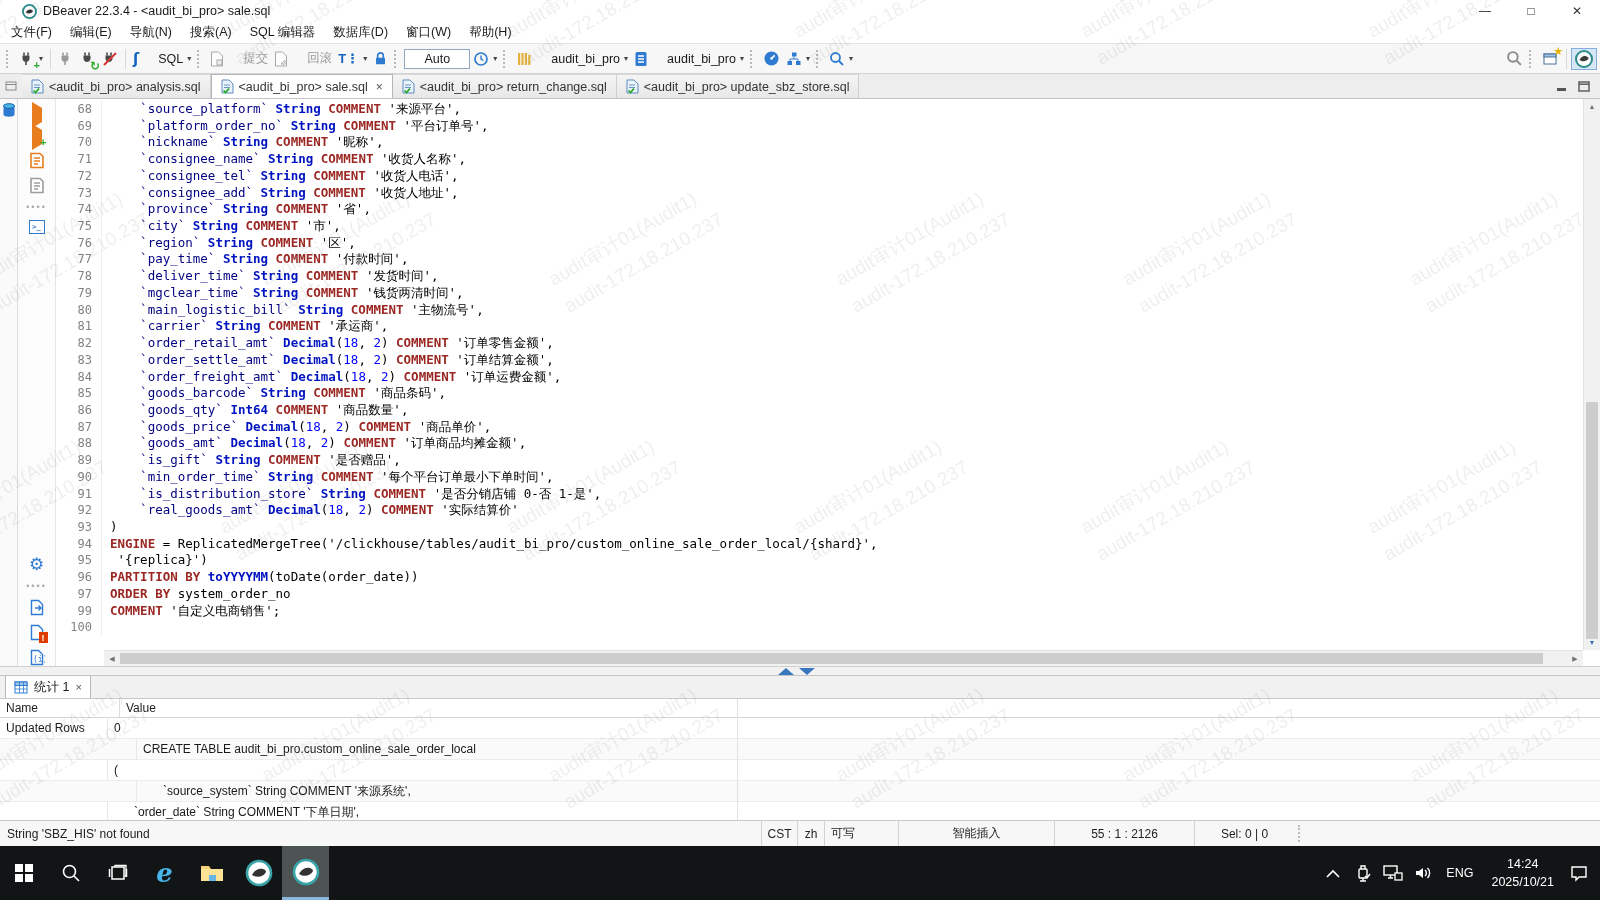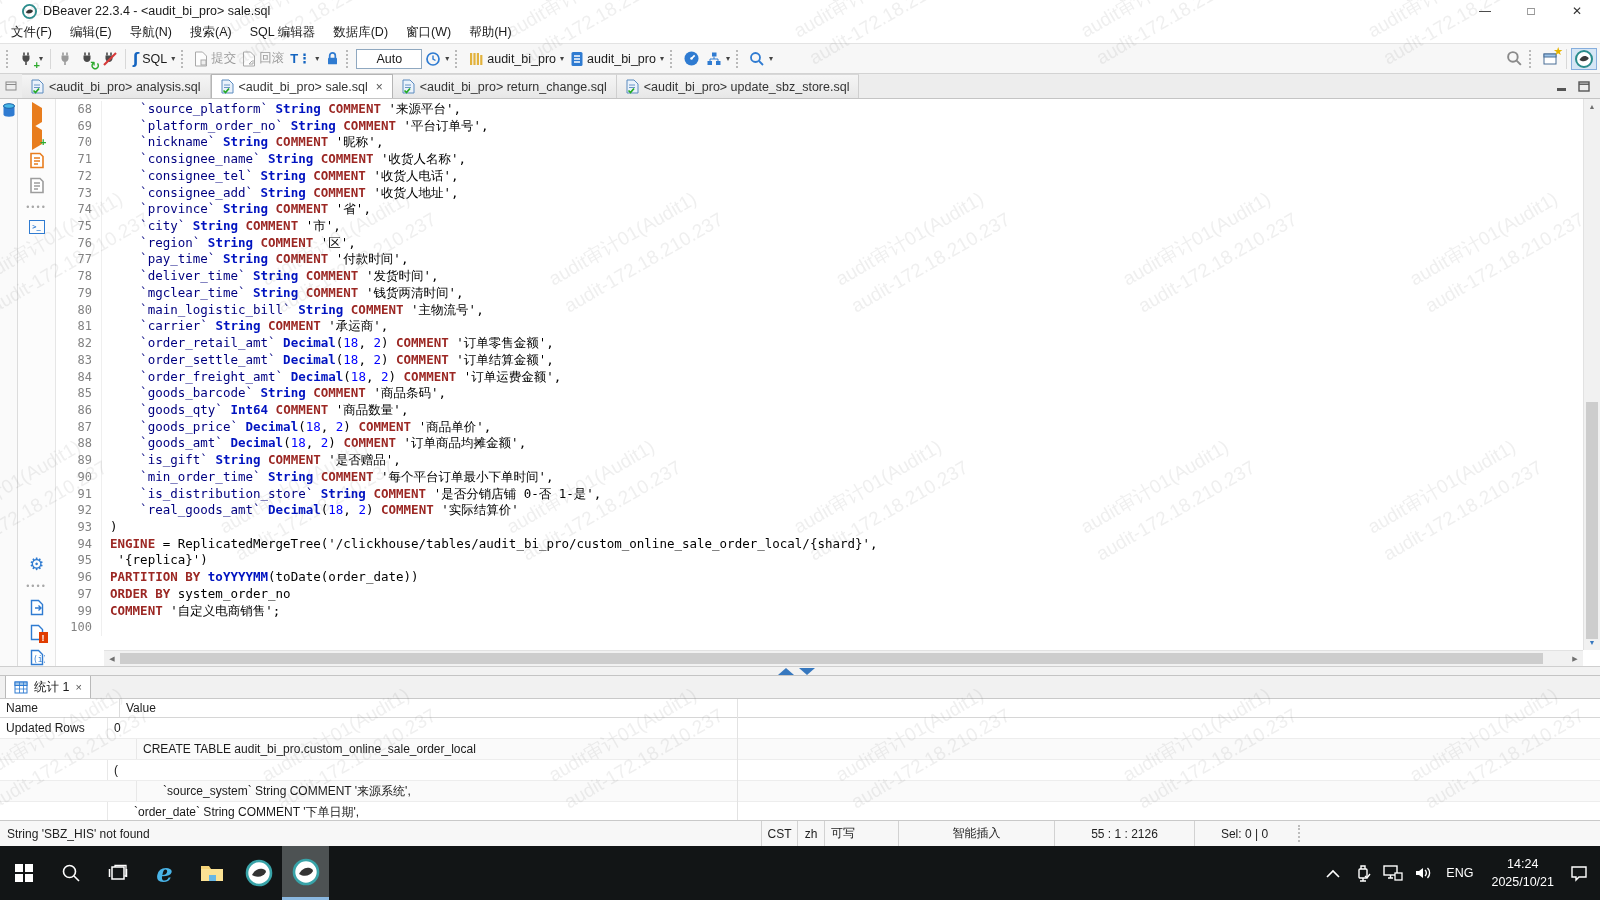--- a/index.html
+++ b/index.html
@@ -15,21 +15,21 @@
 
   
   .menubar { height:21px; background:#fff; display:flex; align-items:center; padding-left:2px; flex:none; }
   .menu-item { padding:2px 9px; font-size:12.5px; }
 
   
   .toolbar { height:31px; background:#f7f7f7; border-top:1px solid #e3e3e3; border-bottom:1px solid #d3d3d3; display:flex; align-items:center; padding:0 3px; flex:none; }
   .grip { width:7px; height:18px; border-left:2px dotted #b9b9b9; margin:0 3px; }
   .tsep { width:1px; height:20px; background:#d8d8d8; margin:0 4px; }
   .tbtn { height:24px; display:flex; align-items:center; padding:0 3px; gap:3px; border-radius:2px; }
-  .tbtn .lbl { font-size:12.5px; }
+  .tbtn .lbl { font-size:12.5px;margin-left:16px; }
   .tbtn.disabled .lbl { color:#9b9b9b; }
   .caret { font-size:8px; color:#444; margin-left:1px; }
   .combo { width:66px; height:20px; border:1px solid #8fa8c0; background:#fff; display:flex; align-items:center; justify-content:center; font-size:12.5px; }
   .sqlglyph { color:#1565c0; font-weight:bold; font-size:15px; font-family:"DejaVu Sans",sans-serif; }
   .txglyph { color:#1565c0; font-weight:bold; font-size:13px; }
   .spacer { flex:1; }
   .persp-active { background:#d6e6f5; border:1px solid #86aedd; padding:1px 3px; display:flex; align-items:center; }
 
   
   .tabbar { height:25px; background:#ededed; border-bottom:1px solid #c4c4c4; display:flex; align-items:flex-end; flex:none; }

